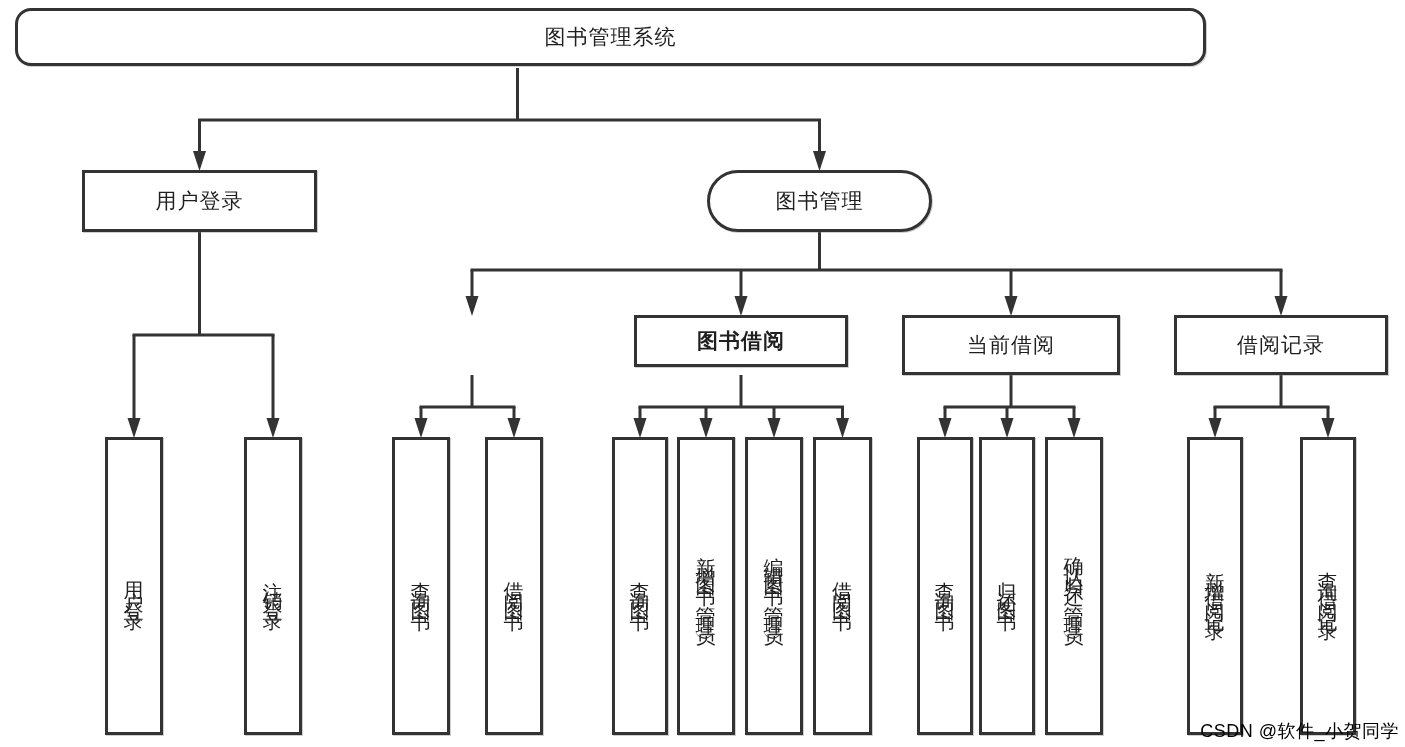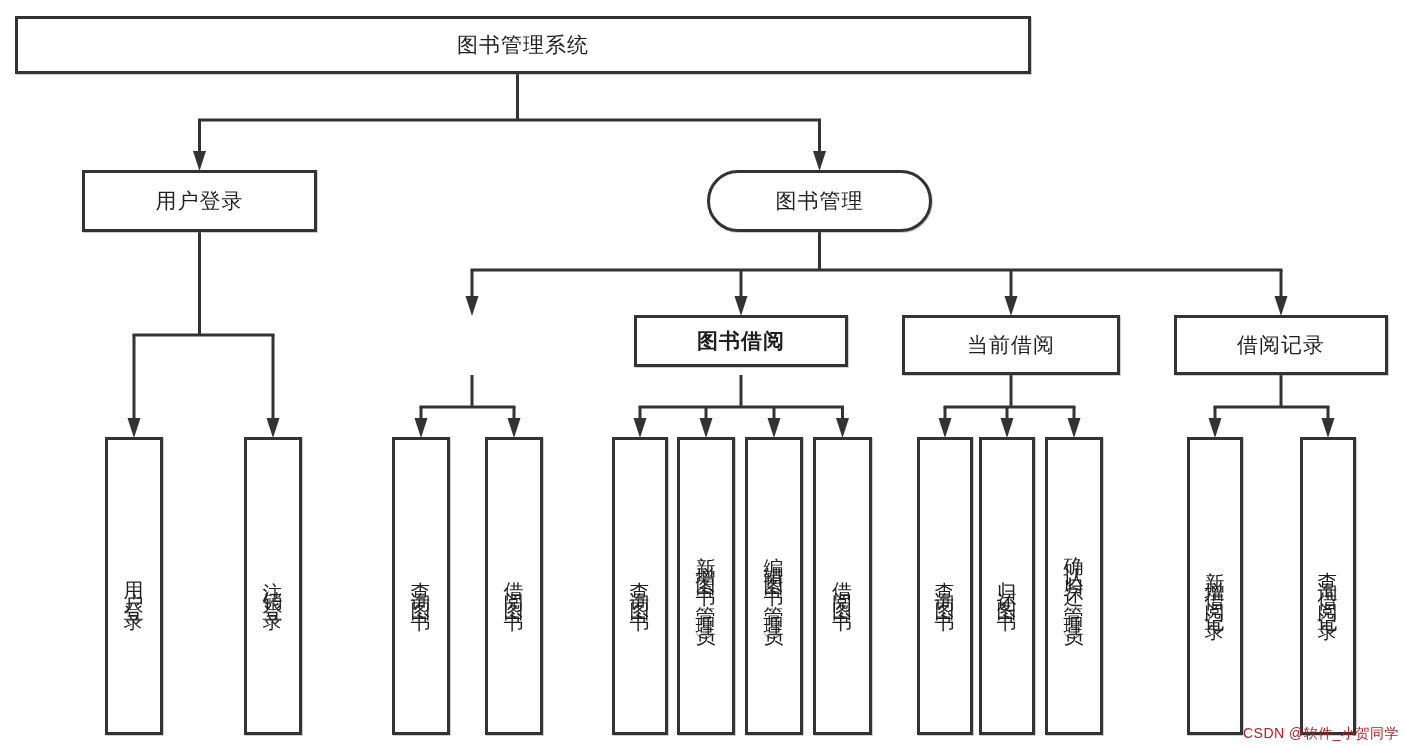--- a/index.html
+++ b/index.html
@@ -44,22 +44,22 @@
     font-size: 20px;
     letter-spacing: 10px;
     white-space: normal;
     line-height: 1;
   }
   #watermark {
     position: absolute;
     right: 6px;
     bottom: 4px;
     z-index: 3;
-    color: #b91c1c;
-    font-size: 14px;
+    color: #000000;
+    font-size: 18px;
     letter-spacing: 0.5px;
     white-space: nowrap;
   }
 </style>
 </head>
 <body>
 
 <div id="canvas">
   <svg id="wires" width="1405" height="747" viewBox="0 0 1405 747">
       <line x1="517.5" y1="68" x2="517.5" y2="120" stroke="#333333" stroke-width="3"></line>
@@ -110,21 +110,21 @@
       <polygon points="1067.5,418 1080.5,418 1074,438" fill="#333333"></polygon>
       <line x1="1281" y1="375" x2="1281" y2="407" stroke="#333333" stroke-width="3"></line>
       <line x1="1213.5" y1="407" x2="1329.5" y2="407" stroke="#333333" stroke-width="3"></line>
       <line x1="1215" y1="407" x2="1215" y2="421" stroke="#333333" stroke-width="3"></line>
       <polygon points="1208.5,418 1221.5,418 1215,438" fill="#333333"></polygon>
       <line x1="1328" y1="407" x2="1328" y2="421" stroke="#333333" stroke-width="3"></line>
       <polygon points="1321.5,418 1334.5,418 1328,438" fill="#333333"></polygon>
     </svg>
 
   <div id="watermark">CSDN @软件_小贺同学</div>
-<div class="node h" style="left: 15px; top: 16px; width: 1016px; height: 58px;">
+<div class="node h" style="left: 15px; top: 8px; width: 1191px; height: 58px; border-radius: 16px;">
       <span class="lbl">图书管理系统</span>
     </div>
     <div class="node h" style="left: 82px; top: 170px; width: 235px; height: 62px;">
       <span class="lbl">用户登录</span>
     </div>
     <div class="node h" style="left: 707px; top: 170px; width: 225px; height: 62px; border-radius: 31px;">
       <span class="lbl">图书管理</span>
     </div>
     <div class="node h" style="left: 634px; top: 315px; width: 214px; height: 52px; font-weight: bold;">
       <span class="lbl">图书借阅</span>

